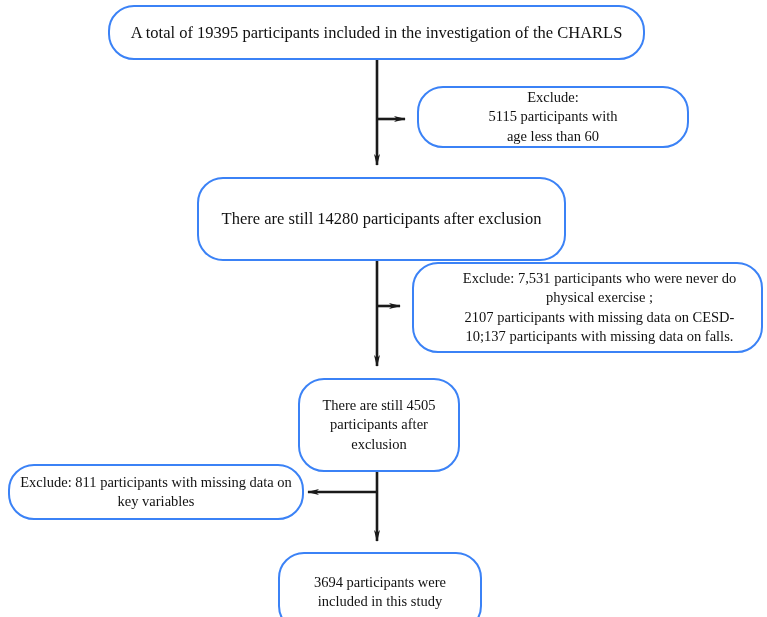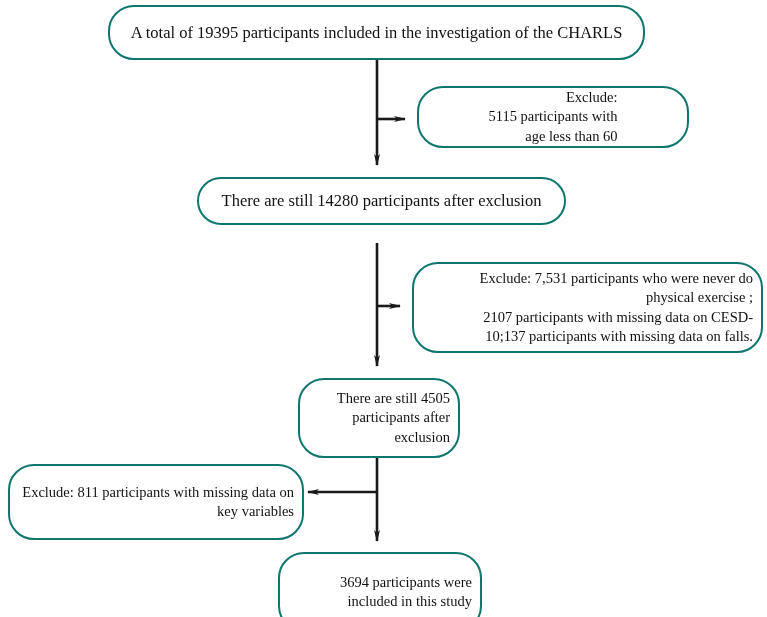--- a/index.html
+++ b/index.html
@@ -12,44 +12,44 @@
     position: relative;
     width: 767px;
     height: 617px;
     background: #ffffff;
     font-family: "Liberation Serif", "DejaVu Serif", serif;
     overflow: hidden;
   }
   .node {
     position: absolute;
     box-sizing: border-box;
-    border: 2px solid #0f766e;
+    border: 2px solid #3b82f6;
     border-radius: 26px;
     background: #ffffff;
     display: flex;
     align-items: center;
     justify-content: center;
-    text-align: right;
+    text-align: center;
     color: #111111;
     line-height: 1.32;
     padding: 2px 8px;
     z-index: 2;
   }
   .node .txt {
     display: block;
     white-space: pre-line;
   }
 
   
   #node-total        { left:108px; top:5px;   width:537px; height:55px;  font-size:16.5px; }
   #node-exclude-age  { left:417px; top:86px;  width:272px; height:62px;  font-size:14.5px; }
-  #node-after-1      { left:197px; top:177px; width:369px; height:48px;  font-size:16.5px; }
+  #node-after-1      { left:197px; top:177px; width:369px; height:84px;  font-size:16.5px; }
   #node-exclude-multi{ left:412px; top:262px; width:351px; height:91px;  font-size:14.5px;padding-left:32px; }
-  #node-after-2      { left:298px; top:378px; width:162px; height:80px;  font-size:14.5px; }
-  #node-exclude-key  { left:8px;   top:464px; width:296px; height:76px;  font-size:14.5px; }
+  #node-after-2      { left:298px; top:378px; width:162px; height:94px;  font-size:14.5px; }
+  #node-exclude-key  { left:8px;   top:464px; width:296px; height:56px;  font-size:14.5px; }
   #node-final        { left:278px; top:552px; width:204px; height:80px;  font-size:14.5px; }
 
   
   #connectors {
     position: absolute;
     left: 0; top: 0;
     width: 767px;
     height: 617px;
     z-index: 1;
   }

